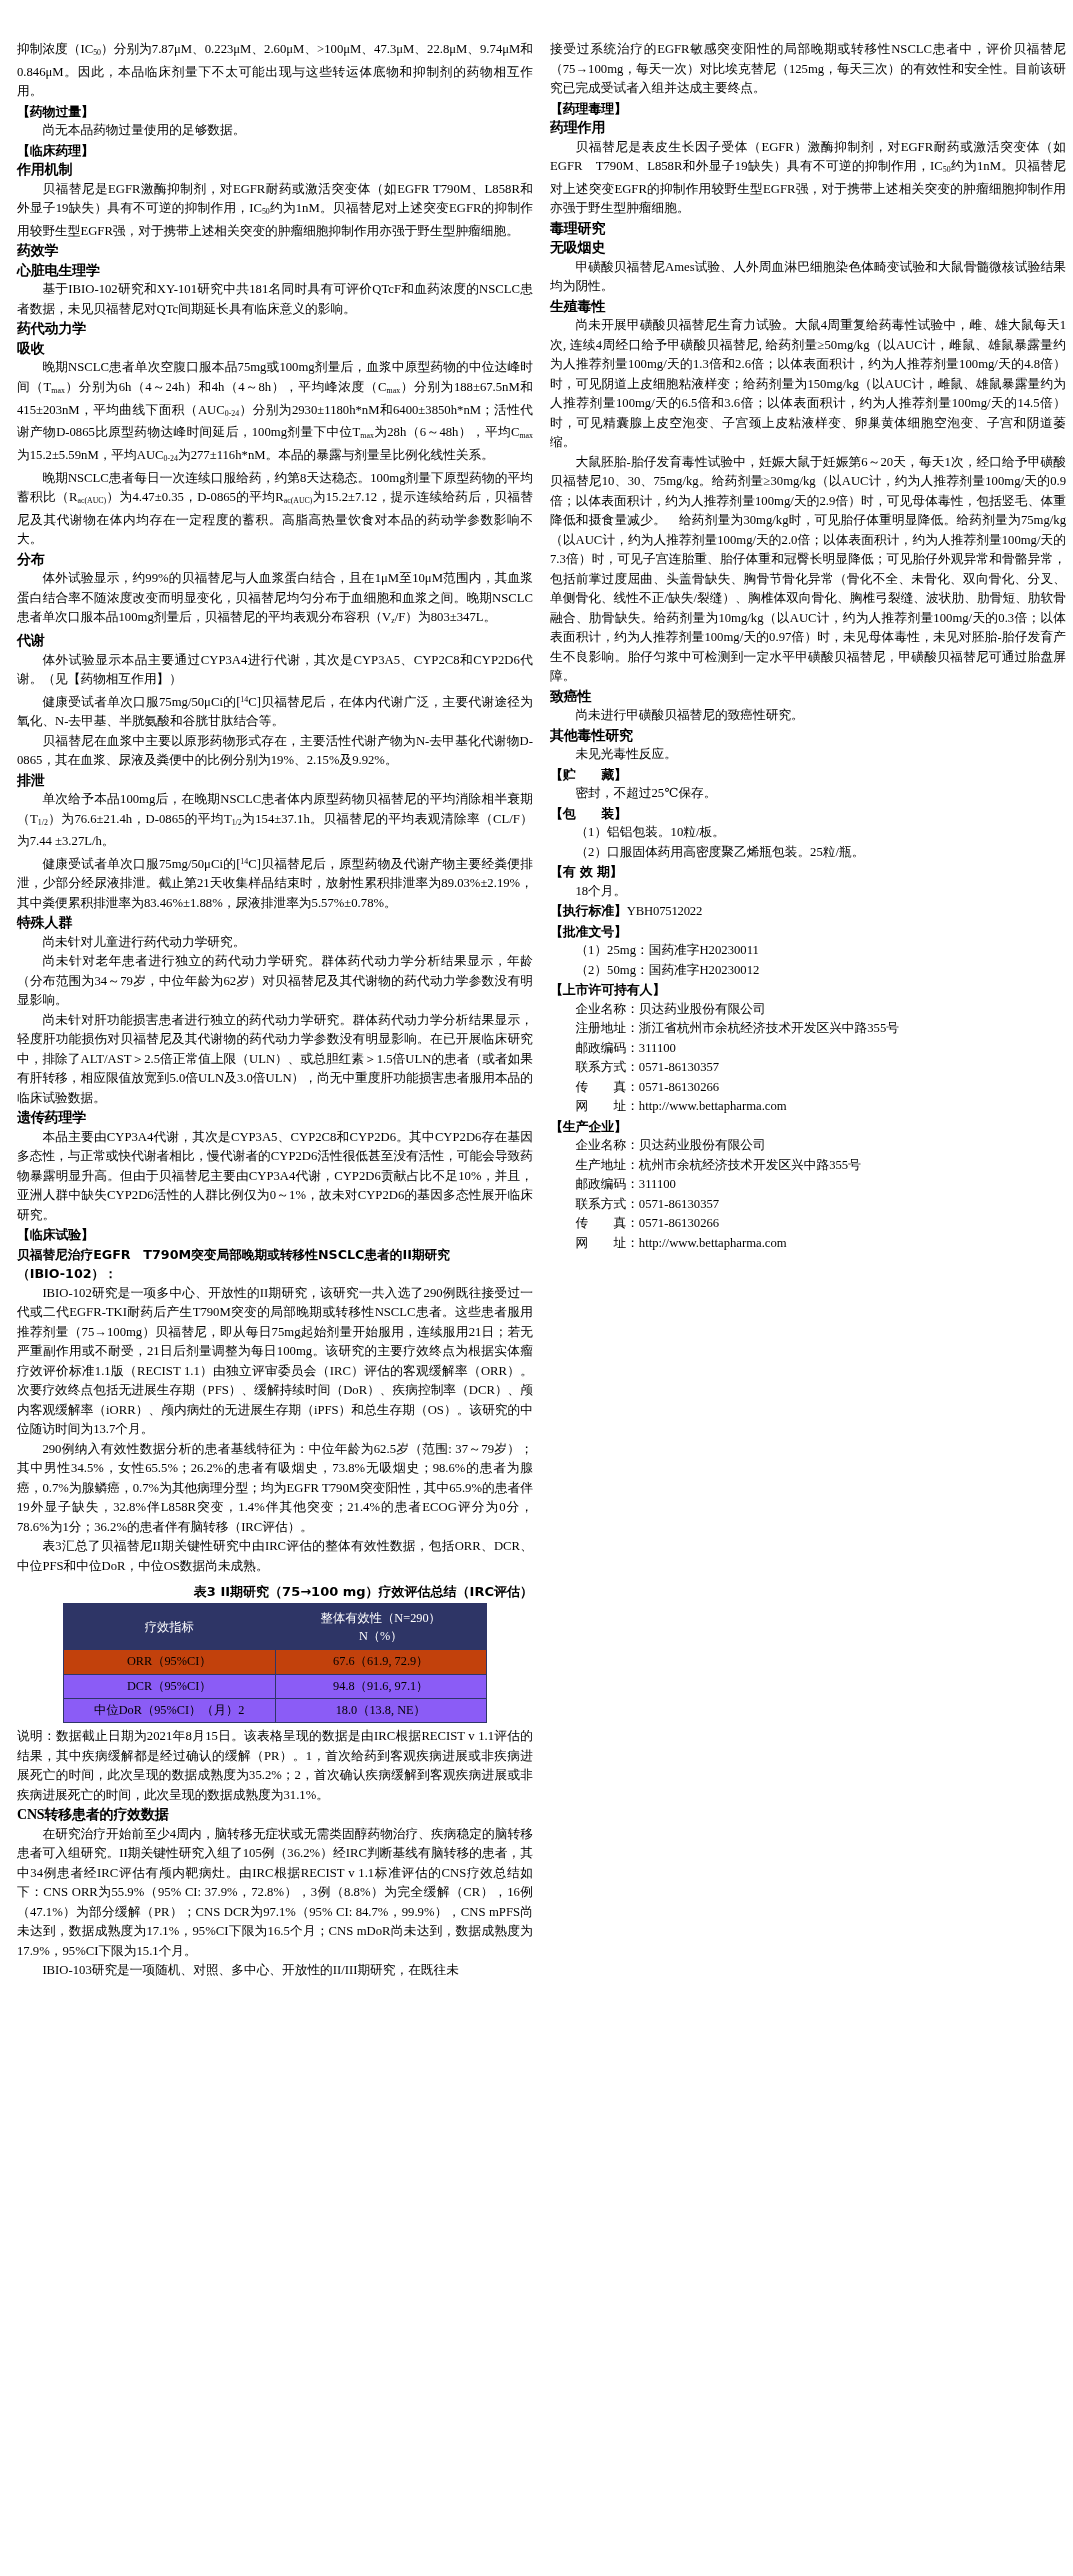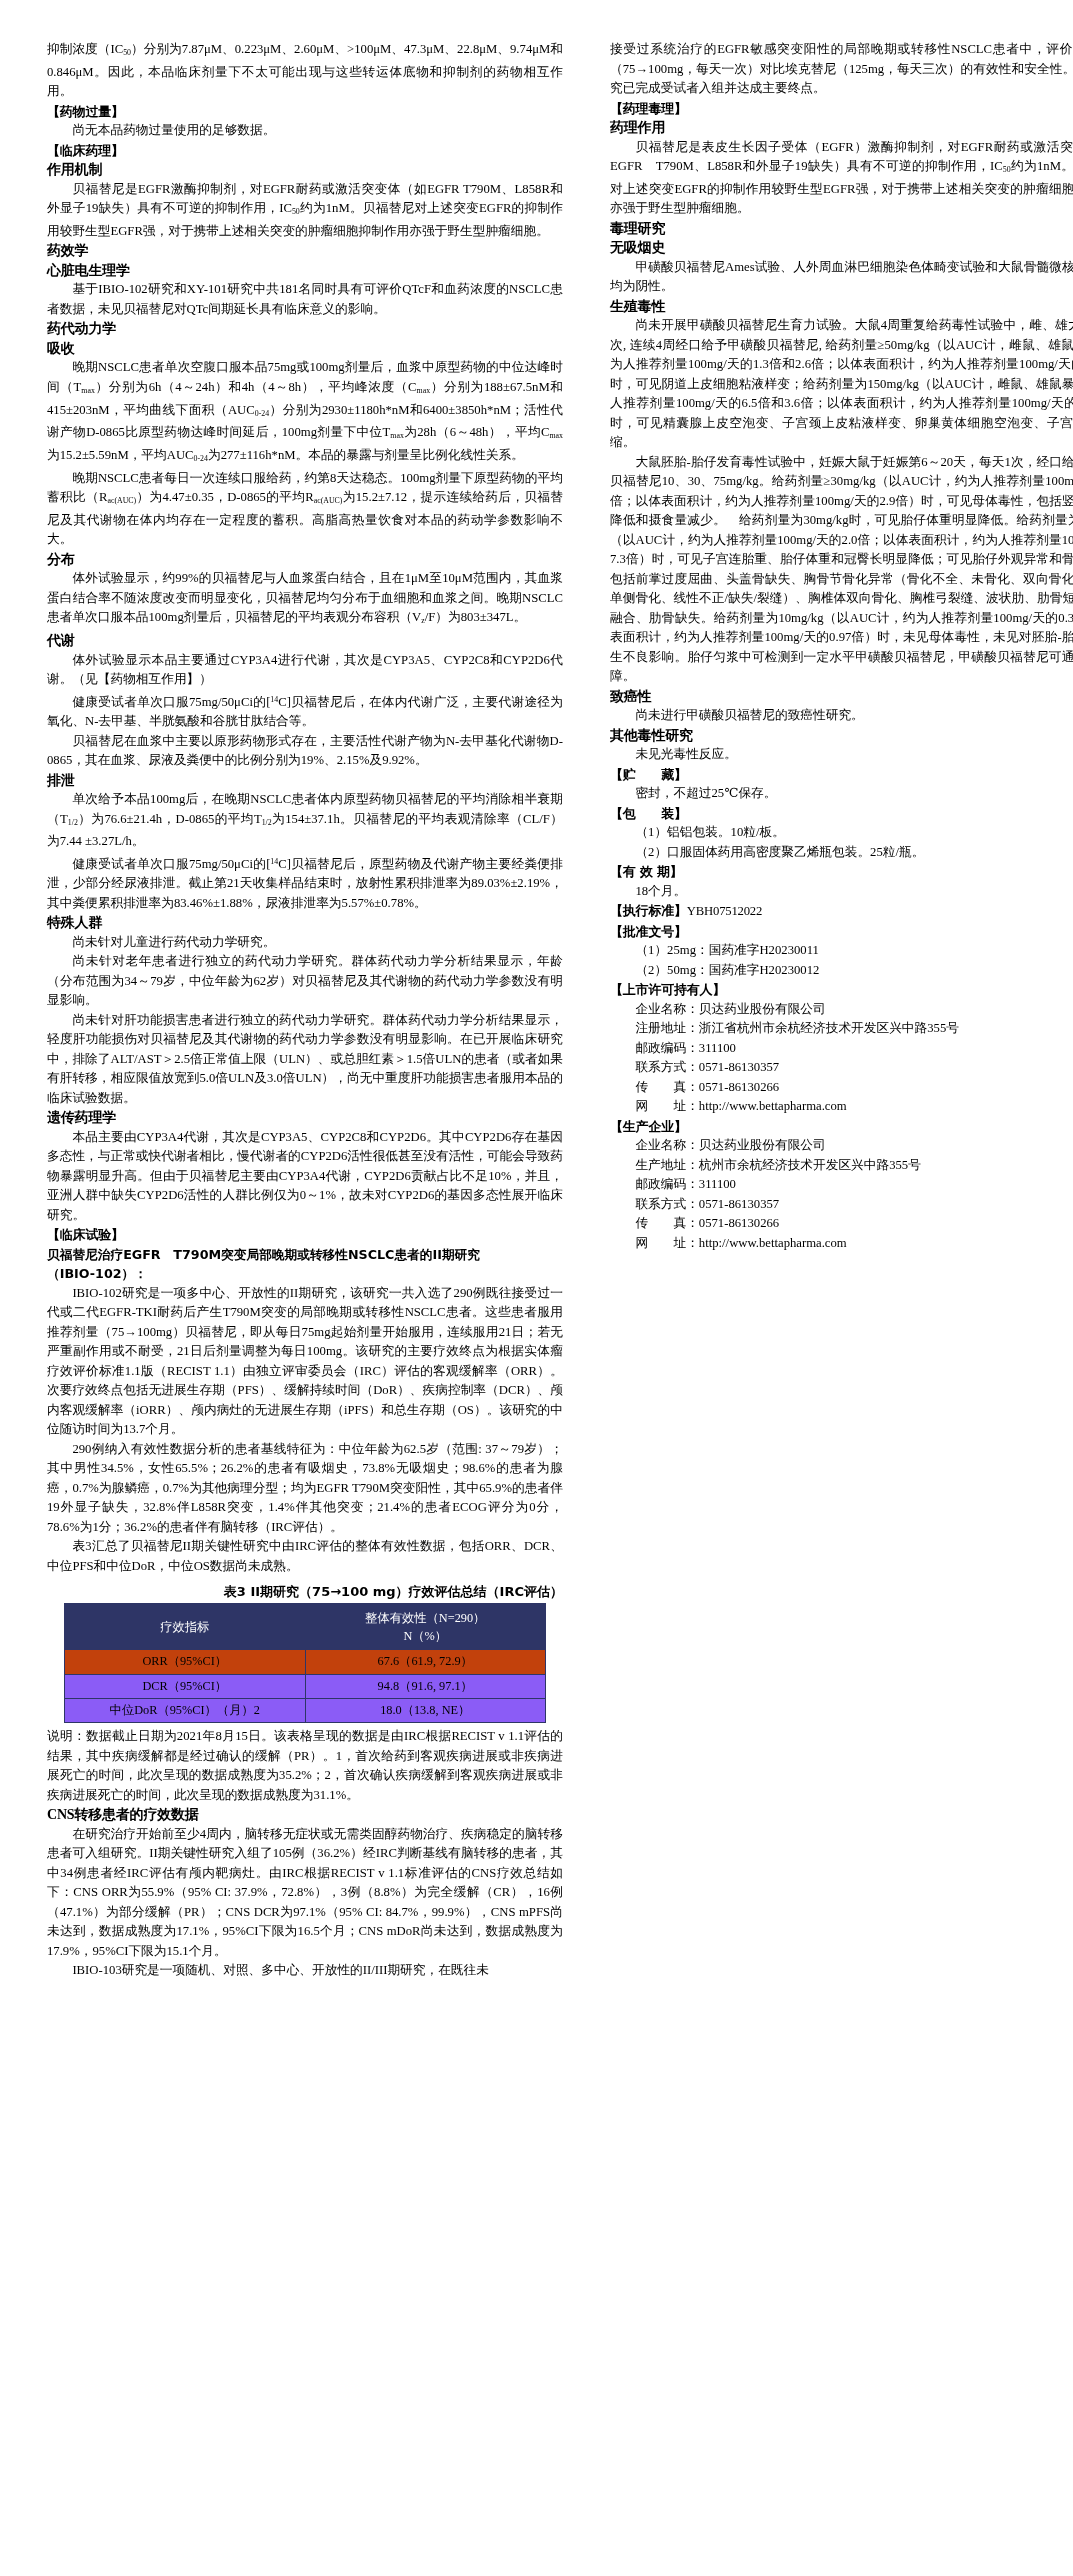--- a/index.html
+++ b/index.html
@@ -14,21 +14,20 @@
     min-height:2576px;
     box-sizing:border-box;
     padding:18px 17px 13px 17px;
     display:flex;
     gap:17px;
     align-items:flex-start;
   }
   .col{
     width:516px;
     flex:0 0 516px;
-    margin-left:30px;
   }
   .col.left{padding-top:22px;}
   .col.right{padding-top:22px;}
 
   
   p{
     margin:0;
     font-size:12.7px;
     line-height:19.5px;
     text-align:justify;
@@ -71,21 +70,21 @@
   .tbl-title{
     margin:6.5px 0 2.6px 0;
     text-align:right;
     font-size:13px;
     font-weight:bold;
     font-family:"DejaVu Sans","Liberation Sans",sans-serif;
     line-height:18px;
   }
   table.efficacy{
     border-collapse:collapse;
-    width:482px;
+    width:424px;
     margin:0 auto 3.9px auto;
     table-layout:fixed;
   }
   table.efficacy th{
     background:#2e3566;
     color:#ffffff;
     font-weight:normal;
     font-size:12.3px;
     line-height:18px;
     padding:4.5px 2.6px;

